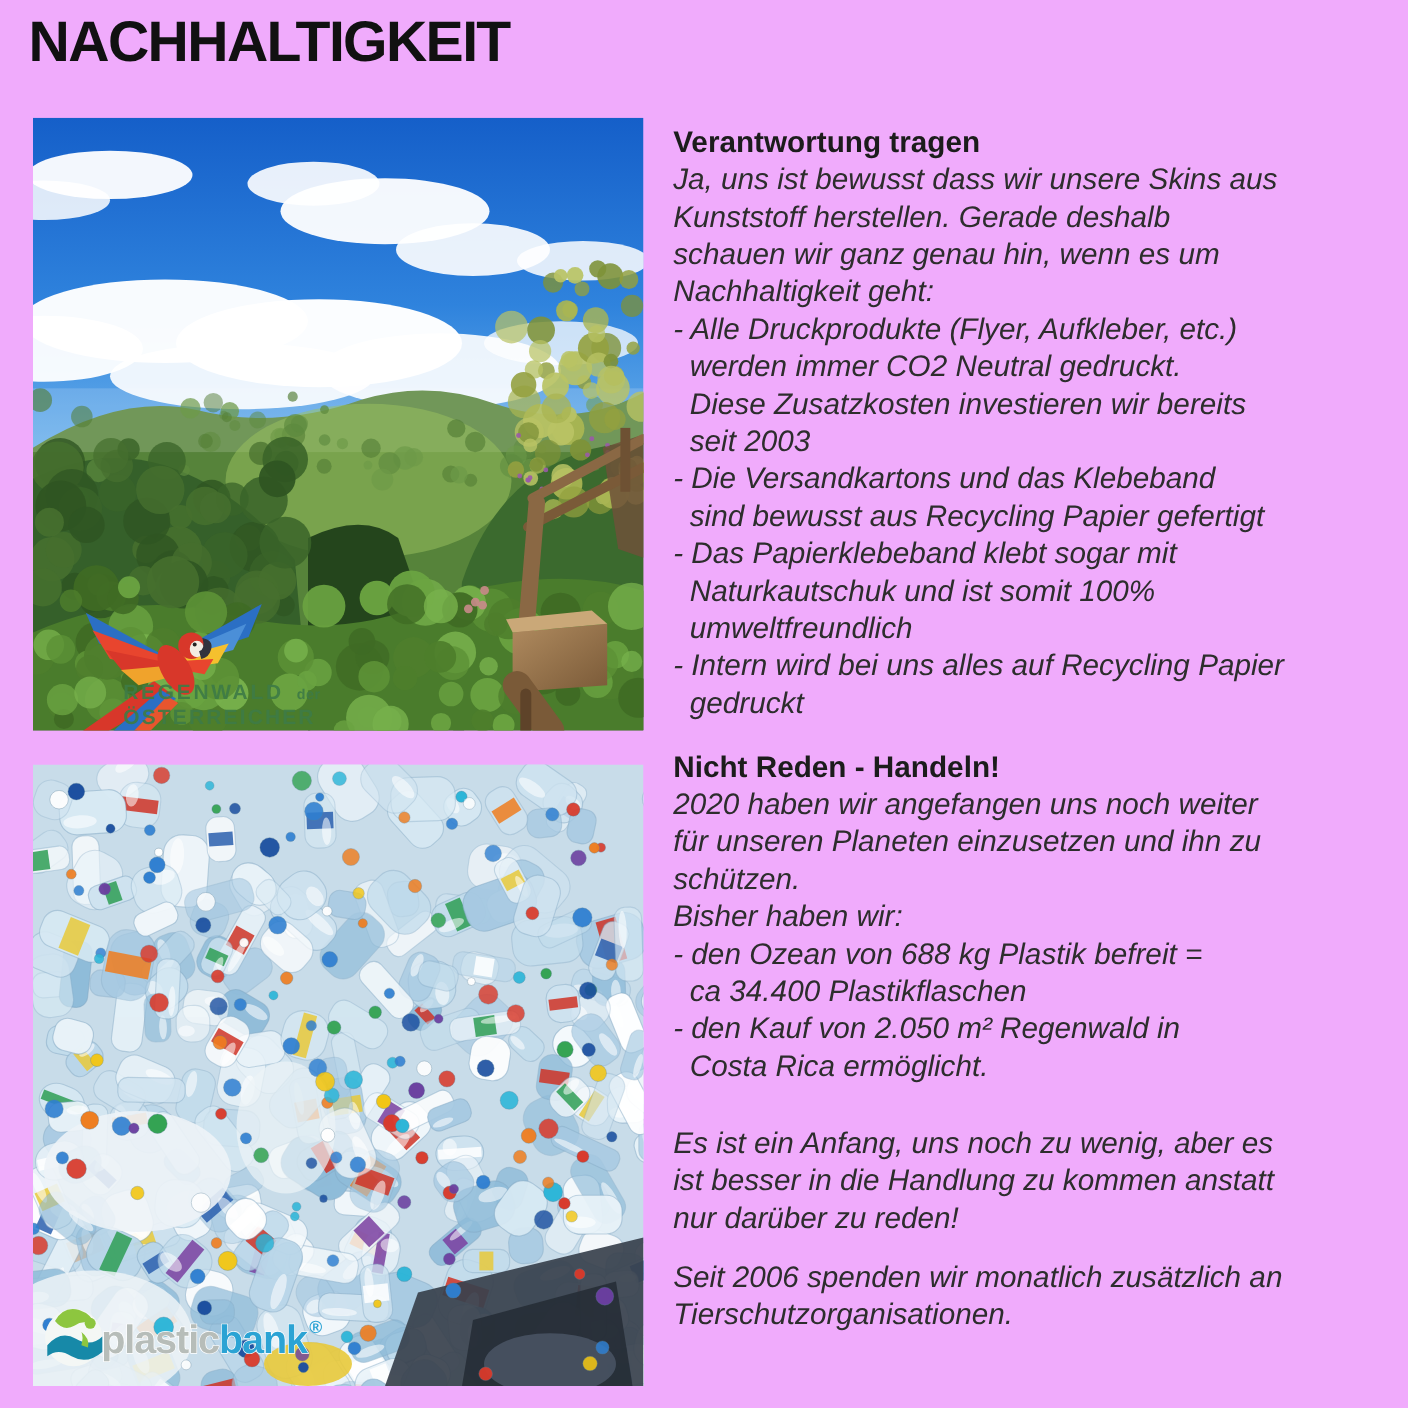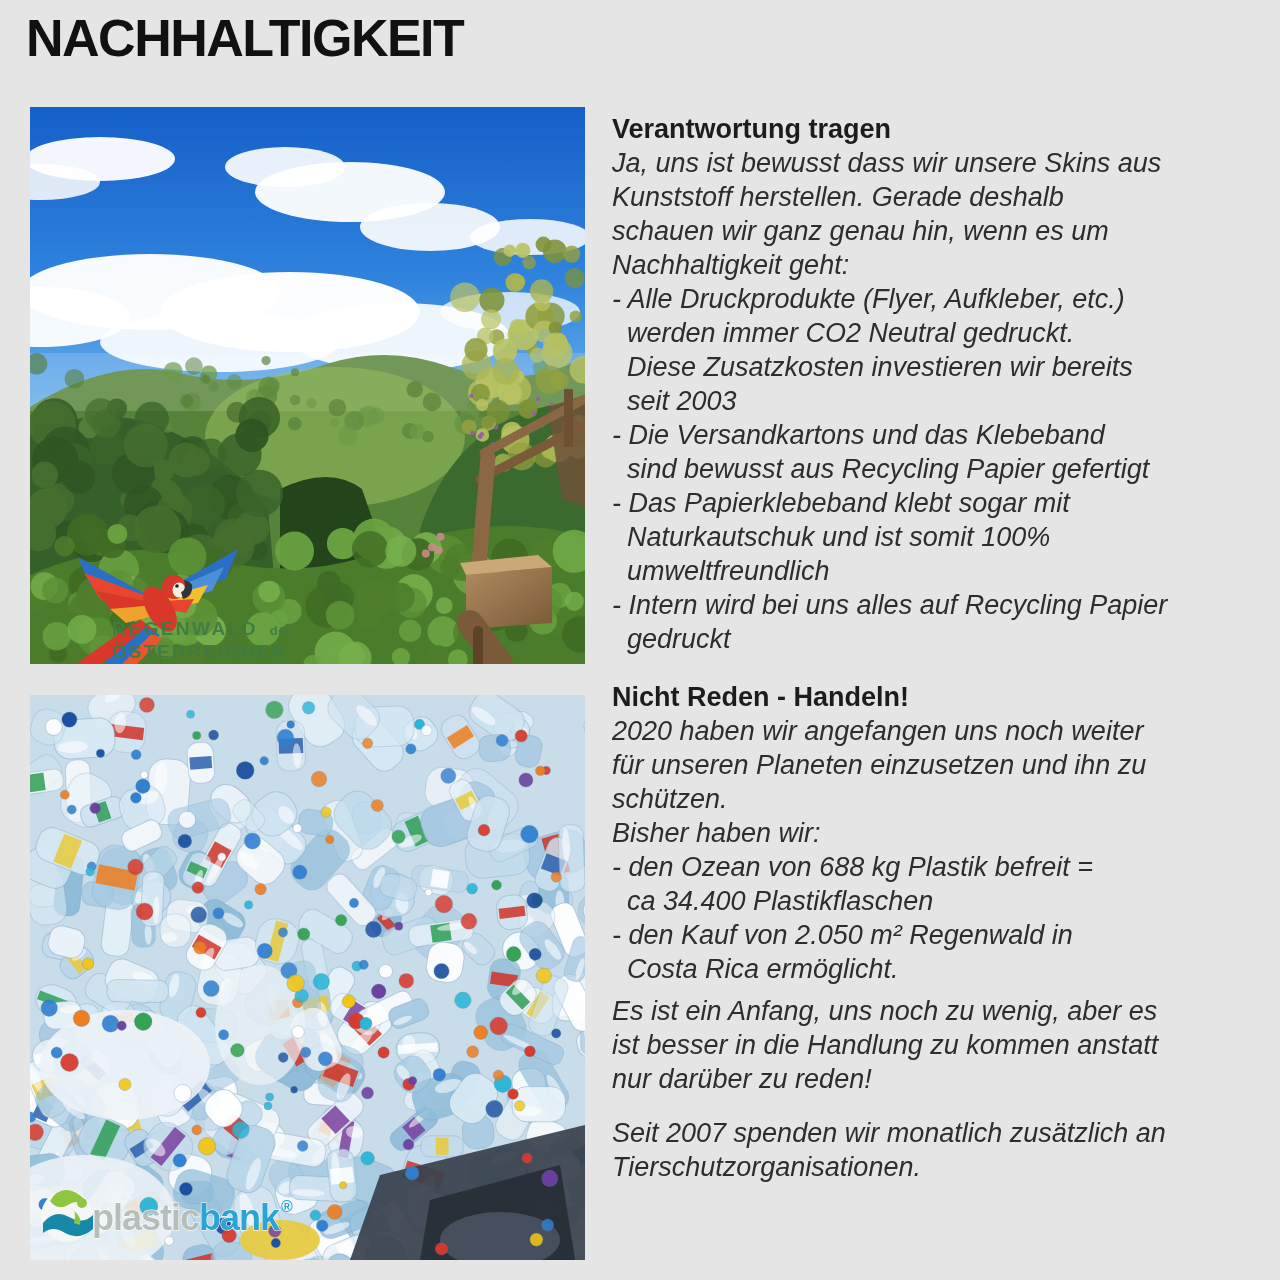--- a/index.html
+++ b/index.html
@@ -1,27 +1,27 @@
 <!DOCTYPE html>
 <html><head>
 <meta charset="utf-8">
 <style>
   html,body{margin:0;padding:0;}
   body{width:1280px;height:1280px;background:#ffffff;font-family:"Liberation Sans",sans-serif;position:relative;overflow:hidden;}
-  .page{position:absolute;inset:0;background:#e5e5e5;}
+  .page{position:absolute;inset:0;background:#f0abfc;}
   h1.title{position:absolute;left:26px;top:8px;margin:0;font-size:52px;letter-spacing:-1.5px;font-weight:bold;color:#111;}
   figure{margin:0;padding:0;position:absolute;}
   figure svg{display:block;}
   .fig-rainforest{left:30px;top:107px;width:555px;height:557px;}
   .fig-plastic{left:30px;top:695px;width:555px;height:565px;}
   .right-col{position:absolute;left:612px;top:112px;width:662px;color:#2d2d2d;font-size:27px;line-height:34px;}
   .right-col h2{margin:0;font-size:27px;line-height:34px;font-weight:bold;color:#1c1c1c;}
   .pre{white-space:pre-wrap;margin:0;font-style:italic;}
   .sec2{margin-top:24px;}
-  .outro{margin-top:8px;}
+  .outro{margin-top:36px;}
   .sec3{margin-top:20px;}
 </style>
 </head>
 <body>
 
 <div class="page">
 
   <h1 class="title">NACHHALTIGKEIT</h1>
 
   <figure class="fig-rainforest">
@@ -1115,18 +1115,18 @@
       <div class="pre">- den Ozean von 688 kg Plastik befreit =
   ca 34.400 Plastikflaschen</div>
       <div class="pre">- den Kauf von 2.050 m² Regenwald in
   Costa Rica ermöglicht.</div>
       <p class="pre outro">Es ist ein Anfang, uns noch zu wenig, aber es
 ist besser in die Handlung zu kommen anstatt
 nur darüber zu reden!</p>
     </section>
 
     <section class="sec3">
-      <p class="pre">Seit 2007 spenden wir monatlich zusätzlich an
+      <p class="pre">Seit 2006 spenden wir monatlich zusätzlich an
 Tierschutzorganisationen.</p>
     </section>
 
   </div>
 </div>
 
 </body></html>

